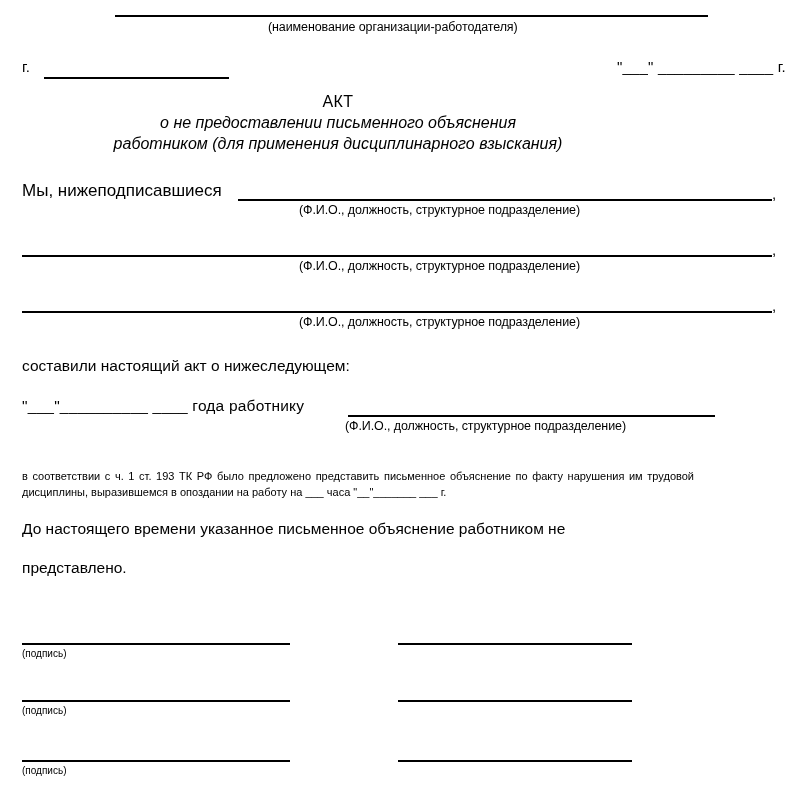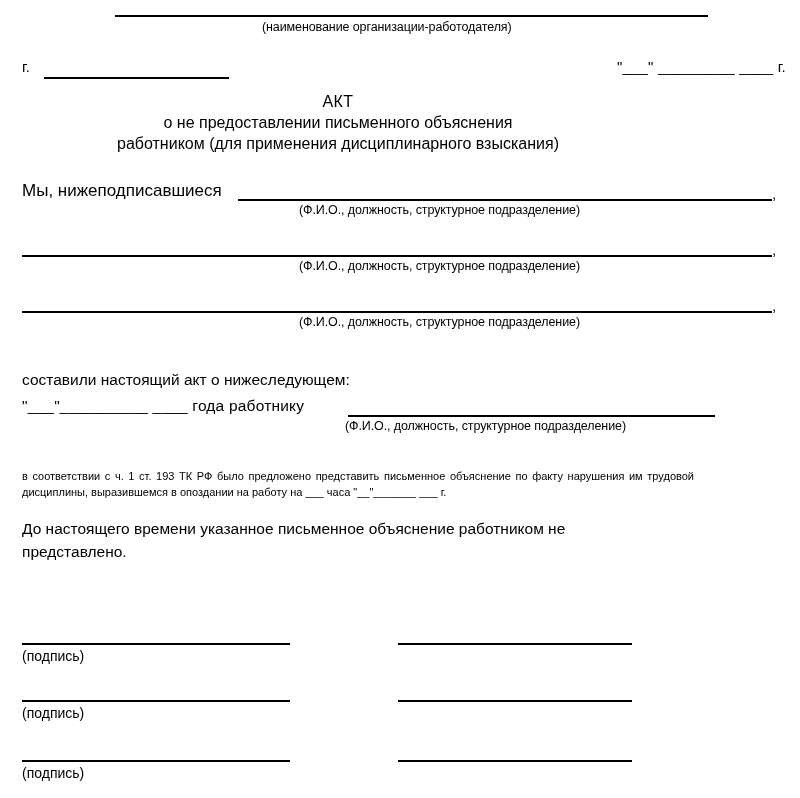--- a/index.html
+++ b/index.html
@@ -37,21 +37,21 @@
     top: 15px;
     width: 593px;
   }
   .caption {
     position: absolute;
     font-size: 12.5px;
     letter-spacing: -0.1px;
     white-space: nowrap;
   }
   .caption-org {
-    left: 262px;
+    left: 268px;
     top: 20px;
   }
 
   .city-label {
     position: absolute;
     left: 22px;
     top: 58px;
     font-size: 15px;
   }
   .city-rule {
@@ -77,20 +77,21 @@
     width: 676px;
     text-align: center;
     line-height: 1.32;
   }
   .title-main {
     font-size: 16px;
     letter-spacing: 0.4px;
   }
   .title-sub {
     font-size: 16px;
+    font-style: italic;
   }
 
   
   .we-label {
     position: absolute;
     left: 22px;
     top: 181px;
     font-size: 17px;
   }
   .fio-rule-1 { left: 238px; top: 199px; width: 534px; }
@@ -102,21 +103,21 @@
   .fio-cap-2 { left: 299px; top: 259px; }
 
   .fio-rule-3 { left: 22px; top: 311px; width: 750px; }
   .fio-comma-3 { position: absolute; left: 772px; top: 297px; font-size: 15px; }
   .fio-cap-3 { left: 299px; top: 315px; }
 
   
   .drewup {
     position: absolute;
     left: 22px;
-    top: 371px;
+    top: 357px;
     font-size: 15.5px;
   }
 
   .date-worker {
     position: absolute;
     left: 22px;
     top: 397px;
     font-size: 15.5px;
     white-space: nowrap;
     letter-spacing: 0.2px;
@@ -139,35 +140,35 @@
   .body-par2 {
     position: absolute;
     left: 22px;
     top: 518px;
     width: 660px;
     font-size: 15.5px;
     line-height: 1.48;
     text-align: justify;
     text-justify: inter-word;
   }
-  .body-par2 > span.lastline { display: block; text-align: left; }
+  .body-par2 > span.lastline { display: block; text-align: left; margin-top: 16px; }
 
   
   .sig-head {
     position: absolute;
     left: 22px;
     top: 583px;
     font-size: 15.5px;
   }
   .sig-rule-l { width: 268px; left: 22px; }
   .sig-rule-r { width: 234px; left: 398px; }
   .sig-cap {
     position: absolute;
     left: 22px;
-    font-size: 14px;
+    font-size: 10px;
   }
 </style>
 </head>
 <body>
 
 <div class="page">
 
   <div class="rule org-rule"></div>
   <div class="caption caption-org">(наименование организации-работодателя)</div>
 

